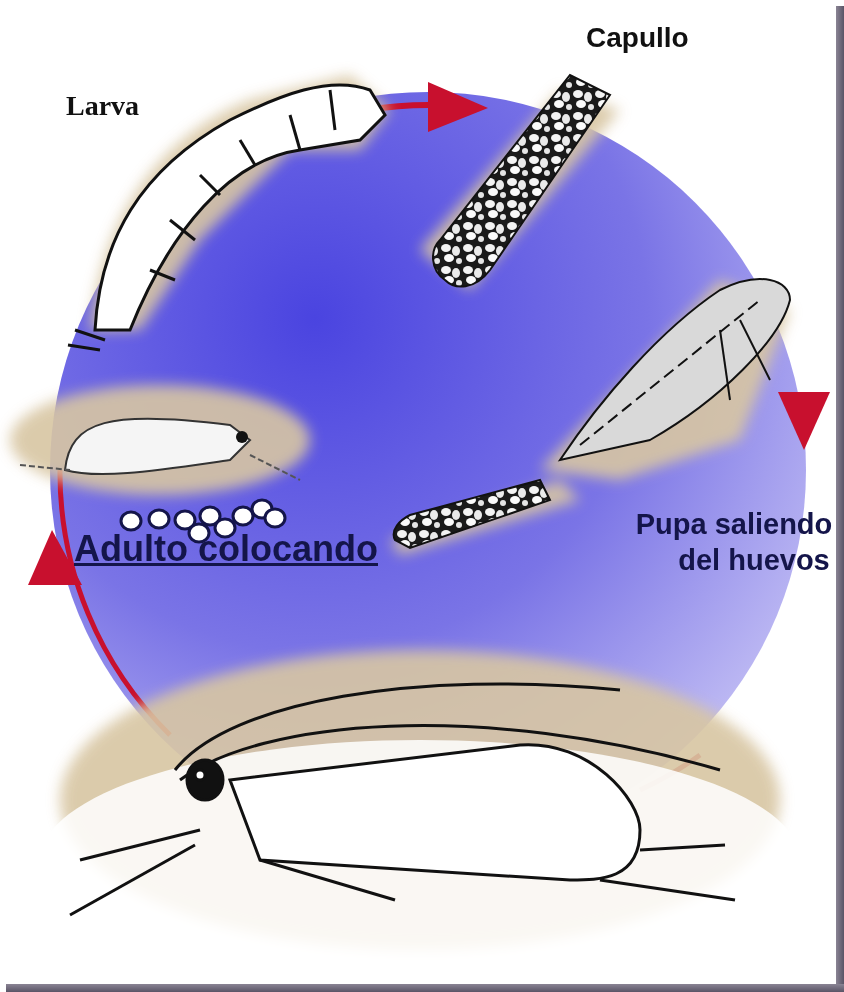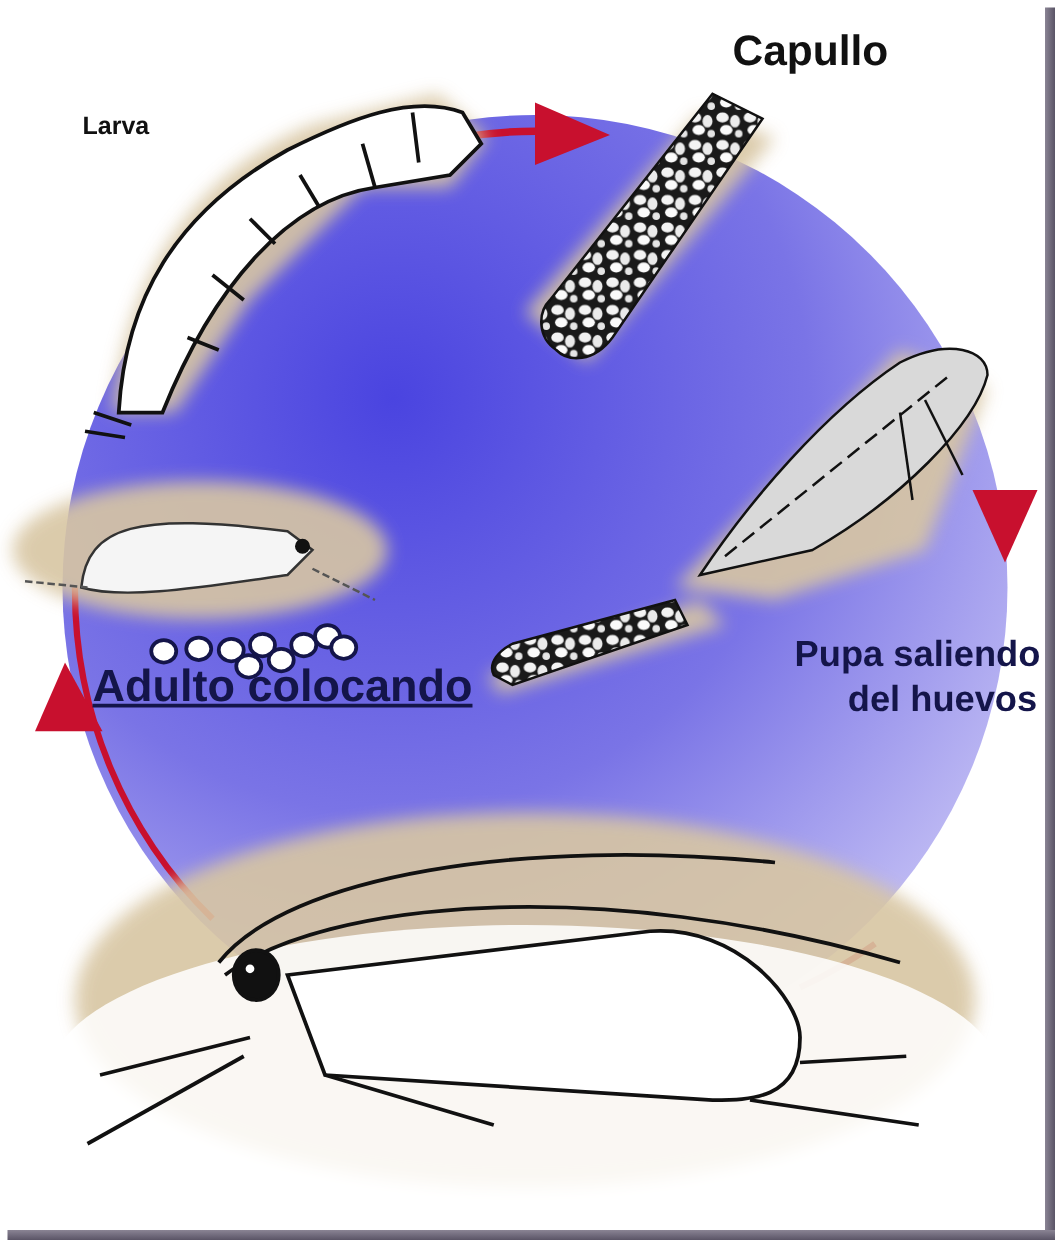--- a/index.html
+++ b/index.html
@@ -109,22 +109,22 @@
       <ellipse cx="205" cy="780" rx="18" ry="20" fill="#111"></ellipse>
       <circle cx="200" cy="775" r="5" fill="#fff"></circle>
       <line x1="80" y1="860" x2="200" y2="830"></line>
       <line x1="70" y1="915" x2="195" y2="845"></line>
       <line x1="260" y1="860" x2="395" y2="900"></line>
       <line x1="640" y1="850" x2="725" y2="845"></line>
       <line x1="600" y1="880" x2="735" y2="900"></line>
     </g>
   </svg>
 
-  <div class="lbl dark" style="left:66px;top:90px;font-size:20px;">Larva</div>
-  <div class="lbl dark" style="left:586px;top:22px;font-size:34px;">Capullo</div>
+  <div class="lbl dark" style="left:66px;top:90px;font-size:28px;font-family:Liberation Serif, serif;">Larva</div>
+  <div class="lbl dark" style="left:586px;top:22px;font-size:28px;">Capullo</div>
   <div class="lbl navy center" style="left:614px;top:506px;font-size:29px;line-height:36px;width:240px;">
     <div>Pupa saliendo</div>
     <div style="padding-left:40px;">del huevos</div>
   </div>
   <div class="lbl navy center" style="left:74px;top:532px;font-size:36px;line-height:34px;width:285px;text-decoration:underline;">
     <div>Adulto colocando</div>
   </div>
 
   <div class="shadow-r"></div>
   <div class="shadow-b"></div>

